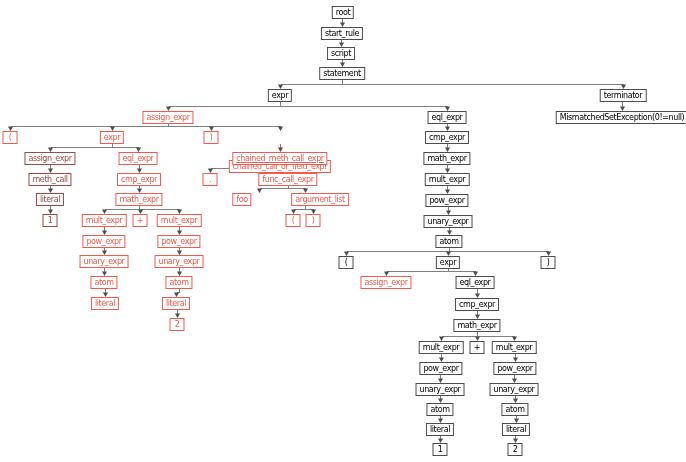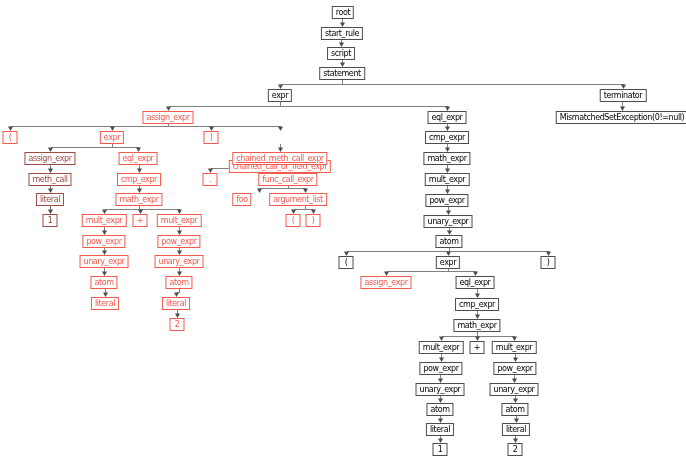--- a/index.html
+++ b/index.html
@@ -210,21 +210,21 @@
       <div class="node node--hl" style="left: 280px; top: 152px; text-decoration: underline;">chained_meth_call_expr</div>
       <div class="node node--default" style="left: 447px; top: 152px;">math_expr</div>
       <div class="node node--dim" style="left: 50px; top: 173px;">meth_call</div>
       <div class="node node--hl" style="left: 139px; top: 173px;">cmp_expr</div>
       <div class="node node--hl" style="left: 210px; top: 173px;">.</div>
       <div class="node node--hl" style="left: 288px; top: 173px;">func_call_expr</div>
       <div class="node node--default" style="left: 447px; top: 173px;">mult_expr</div>
       <div class="node node--dim" style="left: 50px; top: 193px;">literal</div>
       <div class="node node--hl" style="left: 139px; top: 193px;">math_expr</div>
       <div class="node node--hl" style="left: 242px; top: 193px;">foo</div>
-      <div class="node node--hl" style="left: 298px; top: 193px;">argument_list</div>
+      <div class="node node--hl" style="left: 320px; top: 193px;">argument_list</div>
       <div class="node node--default" style="left: 447px; top: 194px;">pow_expr</div>
       <div class="node node--dim" style="left: 50px; top: 214px;">1</div>
       <div class="node node--hl" style="left: 104px; top: 214px;">mult_expr</div>
       <div class="node node--hl" style="left: 140px; top: 214px;">+</div>
       <div class="node node--hl" style="left: 179px; top: 214px;">mult_expr</div>
       <div class="node node--hl" style="left: 293px; top: 214px;">(</div>
       <div class="node node--hl" style="left: 313px; top: 214px;">)</div>
       <div class="node node--default" style="left: 448px; top: 215px;">unary_expr</div>
       <div class="node node--hl" style="left: 104px; top: 235px;">pow_expr</div>
       <div class="node node--hl" style="left: 179px; top: 235px;">pow_expr</div>

